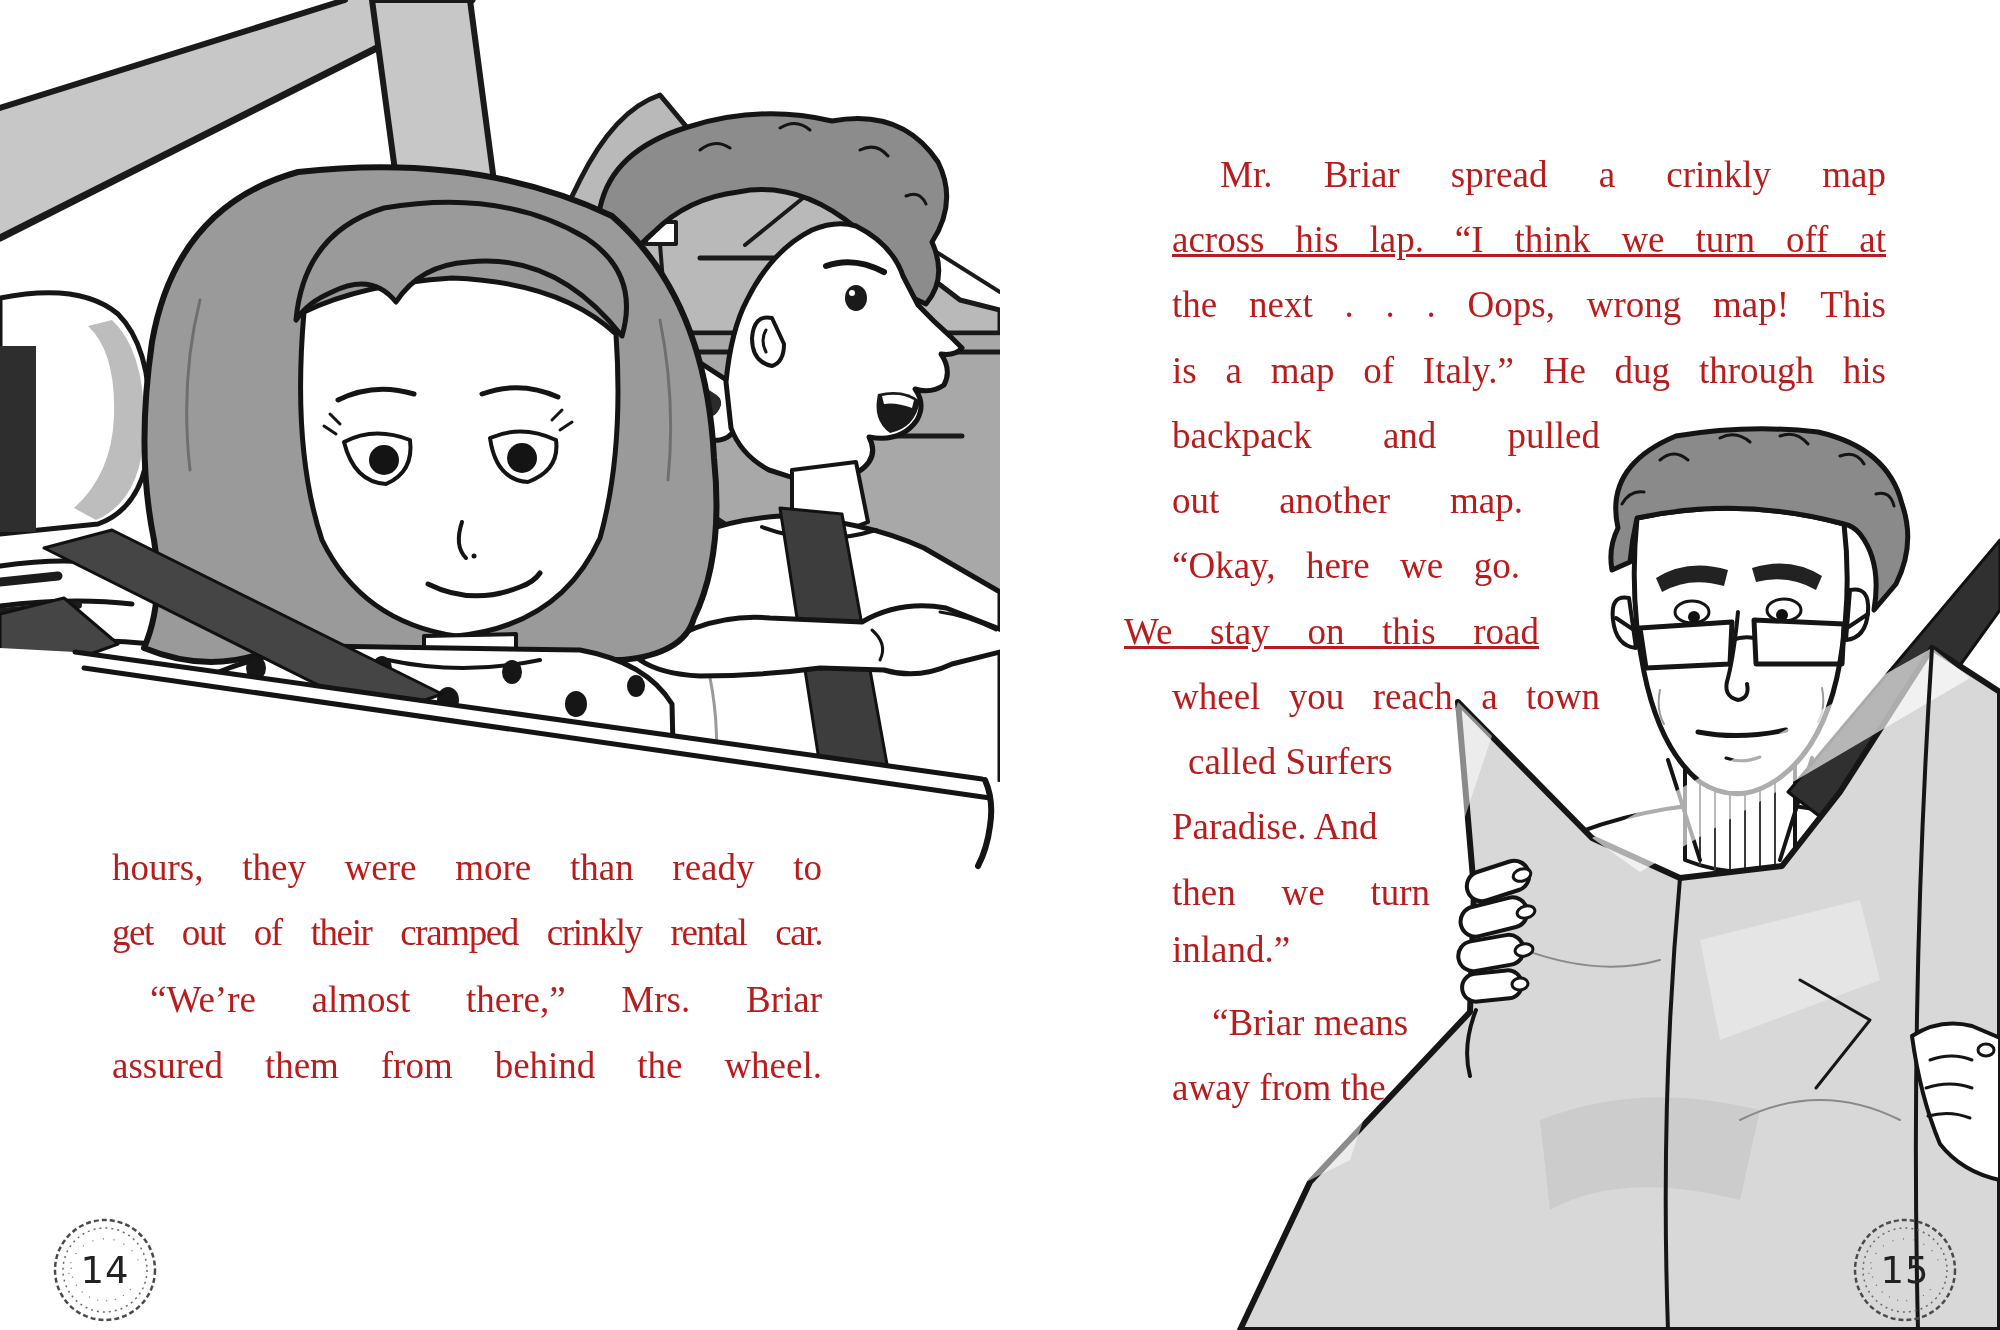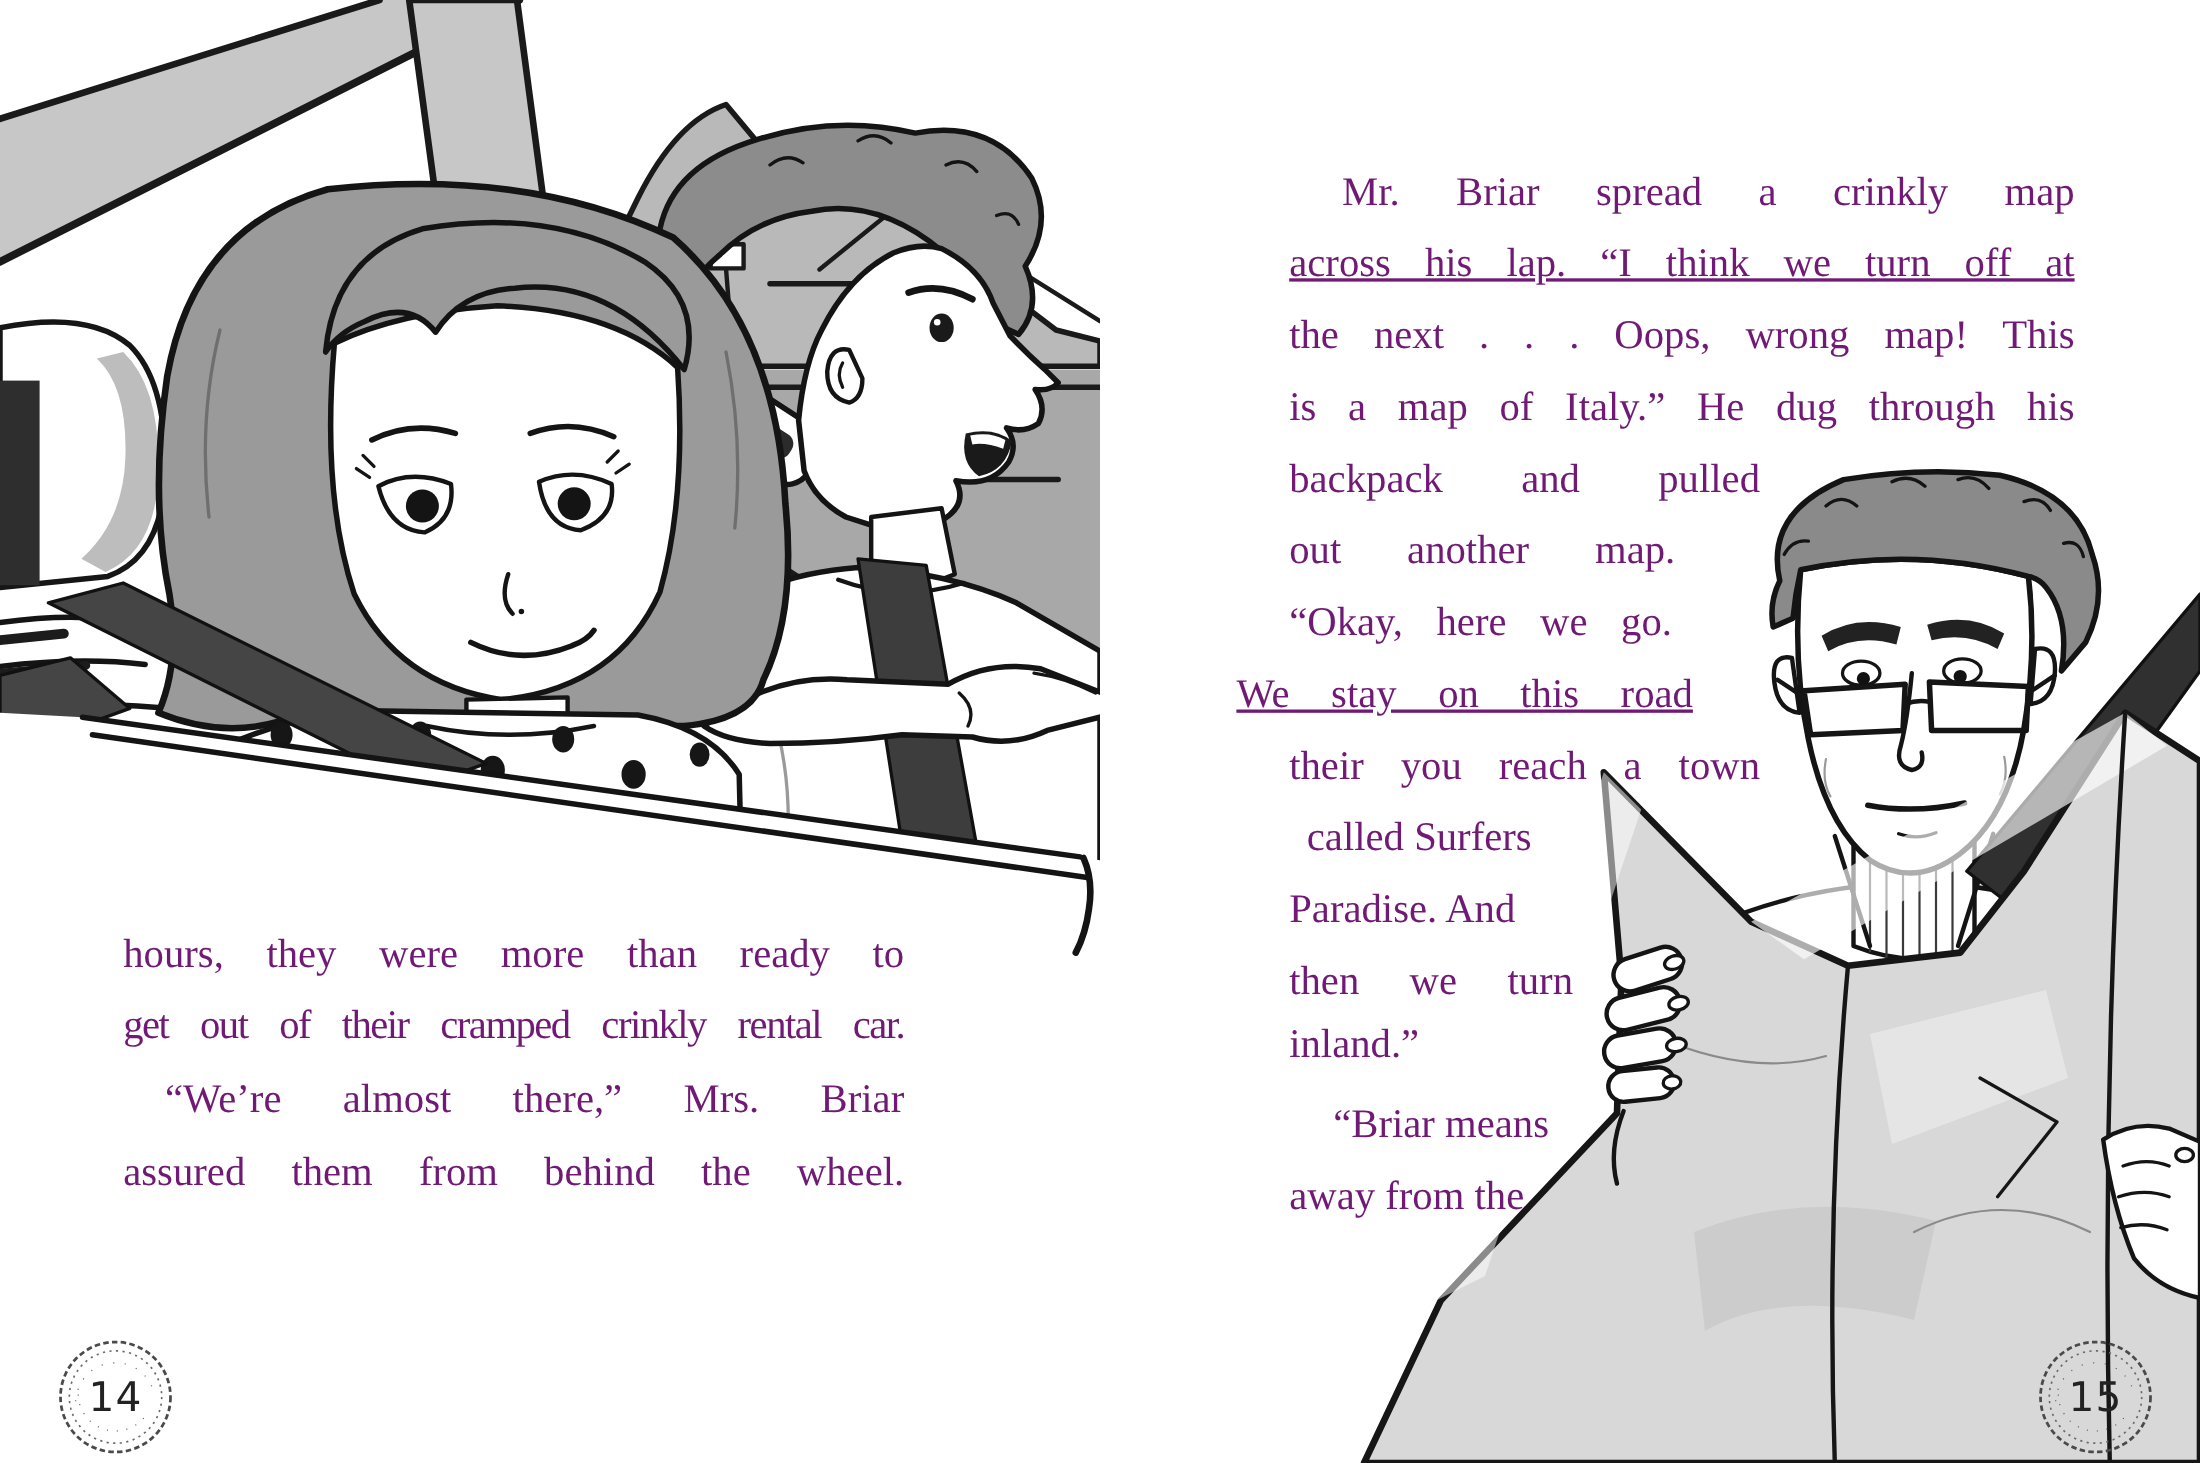--- a/index.html
+++ b/index.html
@@ -1,19 +1,19 @@
 <!DOCTYPE html>
 <html><head>
 <meta charset="utf-8">
 <style>
   html,body{margin:0;padding:0;background:#ffffff;}
   .page{position:relative;width:2000px;height:1330px;background:#fff;overflow:hidden;
         font-family:"Liberation Serif",serif;color:#1a1a1a;}
   .tl{position:absolute;height:62px;line-height:62px;font-size:37px;box-sizing:border-box;
-      color:#701a75;}
+      color:#b91c1c;}
   .just{text-align:justify;text-align-last:justify;-moz-text-align-last:justify;}
   .tight{letter-spacing:-1.4px;}
   svg{position:absolute;display:block;}
   .stamp-num{font-family:"DejaVu Sans",sans-serif;font-size:37px;fill:#222;letter-spacing:1px;}
   .stamp-arc{font-family:"DejaVu Sans",sans-serif;font-size:9px;fill:#5a5a5a;letter-spacing:2px;}
 </style>
 </head>
 <body>
 
 <div class="page">
@@ -199,21 +199,21 @@
 
   <div>
     <div class="tl just" style="left:1172px;top:144px;width:714px;padding-left:48px;">Mr. Briar spread a crinkly map</div>
     <div class="tl just" style="left:1172px;top:209px;width:714px;text-decoration:underline;">across his lap. “I think we turn off at</div>
     <div class="tl just" style="left:1172px;top:274px;width:714px;">the next . . . Oops, wrong map! This</div>
     <div class="tl just" style="left:1172px;top:340px;width:714px;">is a map of Italy.” He dug through his</div>
     <div class="tl just" style="left:1172px;top:405px;width:428px;">backpack and pulled</div>
     <div class="tl just" style="left:1172px;top:470px;width:351px;">out another map.</div>
     <div class="tl just" style="left:1172px;top:535px;width:348px;">“Okay, here we go.</div>
     <div class="tl just" style="left:1124px;top:601px;width:415px;text-decoration:underline;">We stay on this road</div>
-    <div class="tl just" style="left:1172px;top:666px;width:428px;">their you reach a town</div>
+    <div class="tl just" style="left:1172px;top:666px;width:428px;">wheel you reach a town</div>
     <div class="tl" style="left:1172px;top:731px;margin-left:16px;">called Surfers</div>
     <div class="tl" style="left:1172px;top:796px;">Paradise. And</div>
     <div class="tl just" style="left:1172px;top:862px;width:258px;">then we turn</div>
     <div class="tl" style="left:1172px;top:919px;">inland.”</div>
     <div class="tl" style="left:1172px;top:992px;padding-left:40px;">“Briar means</div>
     <div class="tl" style="left:1172px;top:1057px;">away from the</div>
   </div>
 
   <svg style="left:50px;top:1215px" width="110" height="110" viewBox="0 0 110 110">
     <circle cx="55" cy="55" r="50" fill="none" stroke="#4a4a4a" stroke-width="2.5" stroke-dasharray="5 3"></circle>

